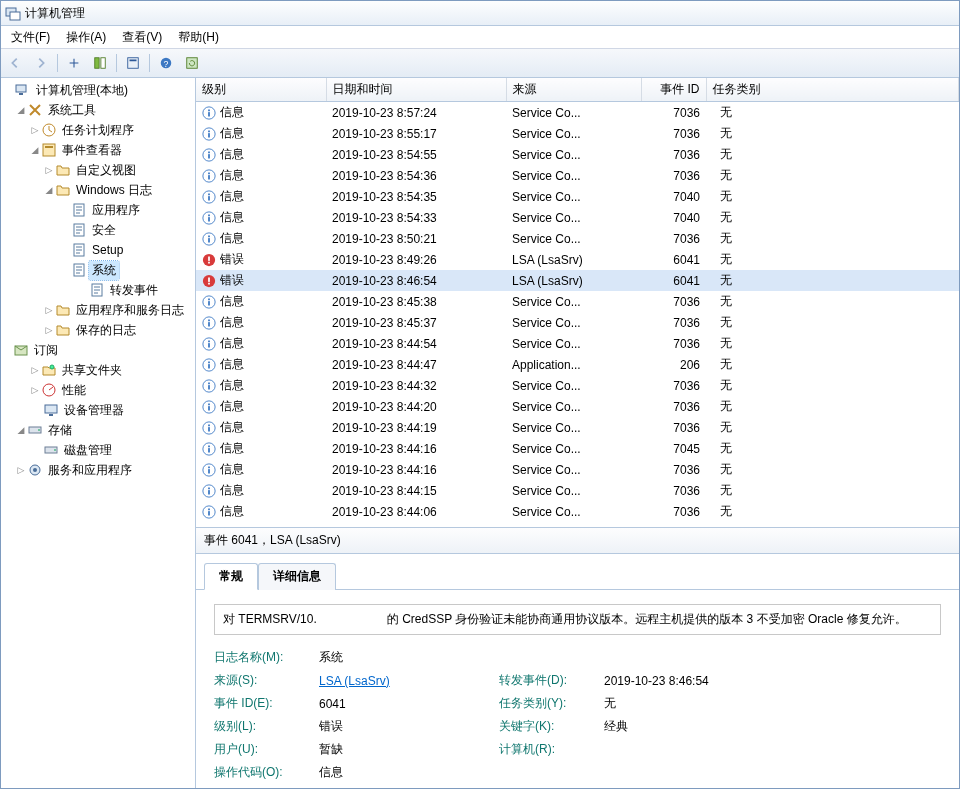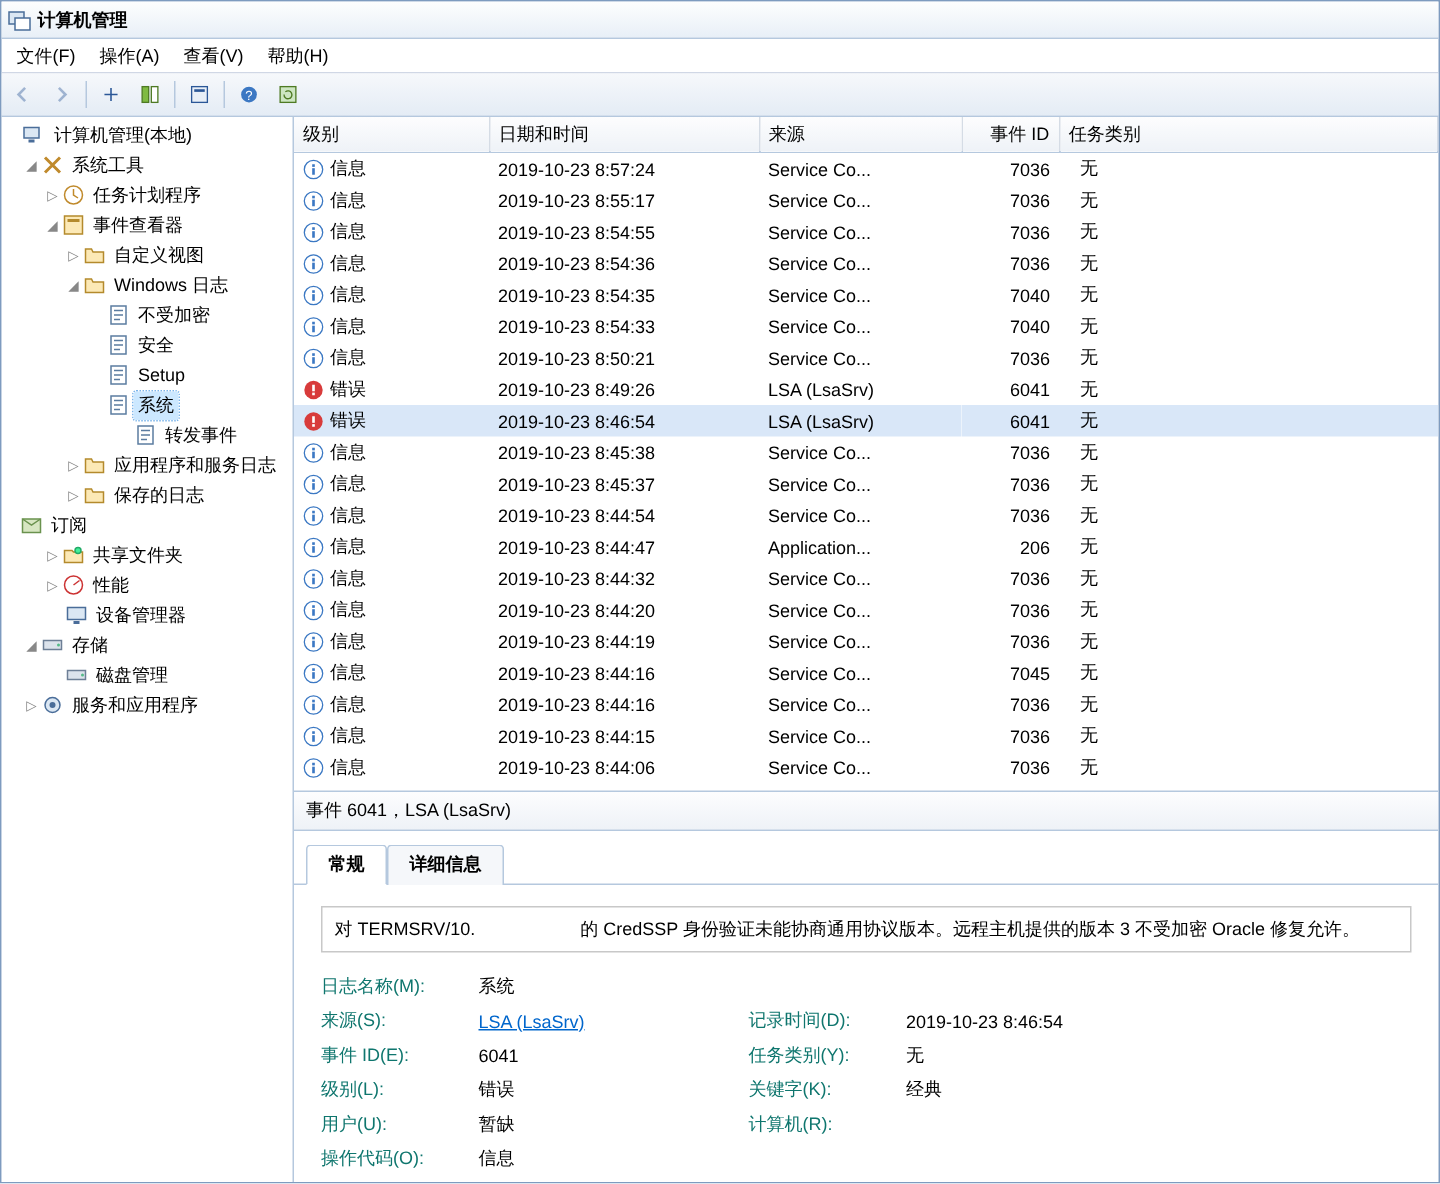--- a/index.html
+++ b/index.html
@@ -1,19 +1,19 @@
 <!DOCTYPE html>
 <html><head>
 <meta charset="utf-8">
 <style>
   html,body{margin:0;padding:0;font-family:"Microsoft YaHei","Segoe UI",Tahoma,sans-serif;font-size:12px;color:#000;background:#fff;height:100%;}
   .window{width:960px;height:789px;display:flex;flex-direction:column;background:#fff;border:1px solid #7e9bbf;box-sizing:border-box;overflow:hidden;}
   .titlebar{height:24px;background:linear-gradient(#fdfefe,#e8eff7);display:flex;align-items:center;border-bottom:1px solid #b5c8de;padding:0 4px;}
   .titlebar .ticon{width:16px;height:16px;margin-right:4px;display:flex;align-items:center;justify-content:center;}
-  .titlebar span{font-size:12px;font-weight:bold;}
+  .titlebar span{font-size:12px;}
   .menubar{height:22px;display:flex;align-items:center;border-bottom:1px solid #d0d7e5;padding:0 2px;}
   .menubar div{padding:2px 8px;cursor:default;}
   .toolbar{height:28px;display:flex;align-items:center;border-bottom:1px solid #b5c8de;background:linear-gradient(#f6f8fb,#e4ecf5);padding:0 2px;gap:2px;}
   .tbtn{width:22px;height:22px;display:flex;align-items:center;justify-content:center;border:1px solid transparent;border-radius:2px;}
   .tbtn.disabled{opacity:.4;}
   .tbtn svg{width:14px;height:14px;}
   .sep{width:1px;height:18px;background:#b5c8de;margin:0 2px;}
   .body{flex:1;display:flex;overflow:hidden;}
   .tree{width:194px;border-right:1px solid #b5c8de;overflow:auto;background:#fff;padding-top:2px;}
   .tnode{display:flex;align-items:center;height:18px;padding:1px 0;white-space:nowrap;}
@@ -169,21 +169,21 @@
           <span class="lbl">Windows 日志</span>
         </div>
       <div class="tnode" style="padding-left:58px;">
           <span class="exp"></span>
           <span class="ico">
             <svg viewBox="0 0 16 16">
               <rect x="3" y="2" width="10" height="12" fill="#fff" stroke="#5b7ca0"></rect>
               <path d="M5 5h6M5 8h6M5 11h4" stroke="#5b7ca0"></path>
             </svg>
           </span>
-          <span class="lbl">不受加密</span>
+          <span class="lbl">应用程序</span>
         </div>
       <div class="tnode" style="padding-left:58px;">
           <span class="exp"></span>
           <span class="ico">
             <svg viewBox="0 0 16 16">
               <rect x="3" y="2" width="10" height="12" fill="#fff" stroke="#5b7ca0"></rect>
               <path d="M5 5h6M5 8h6M5 11h4" stroke="#5b7ca0"></path>
             </svg>
           </span>
           <span class="lbl">安全</span>
@@ -603,21 +603,21 @@
             <span>对 TERMSRV/10.</span><span style="display:inline-block;width:70px;"></span><span>的 CredSSP 身份验证未能协商通用协议版本。远程主机提供的版本 3 不受加密 Oracle 修复允许。</span>
           </div>
           <div class="props">
             <div class="pl">日志名称(M):</div>
             <div>系统</div>
             <div></div>
               <div></div>
 
             <div class="pl">来源(S):</div>
             <div><span class="link">LSA (LsaSrv)</span></div>
-            <div class="pl">记录时间(D):</div>
+            <div class="pl">转发事件(D):</div>
             <div>2019-10-23 8:46:54</div>
 
             <div class="pl">事件 ID(E):</div>
             <div>6041</div>
             <div class="pl">任务类别(Y):</div>
             <div>无</div>
 
             <div class="pl">级别(L):</div>
             <div>错误</div>
             <div class="pl">关键字(K):</div>

